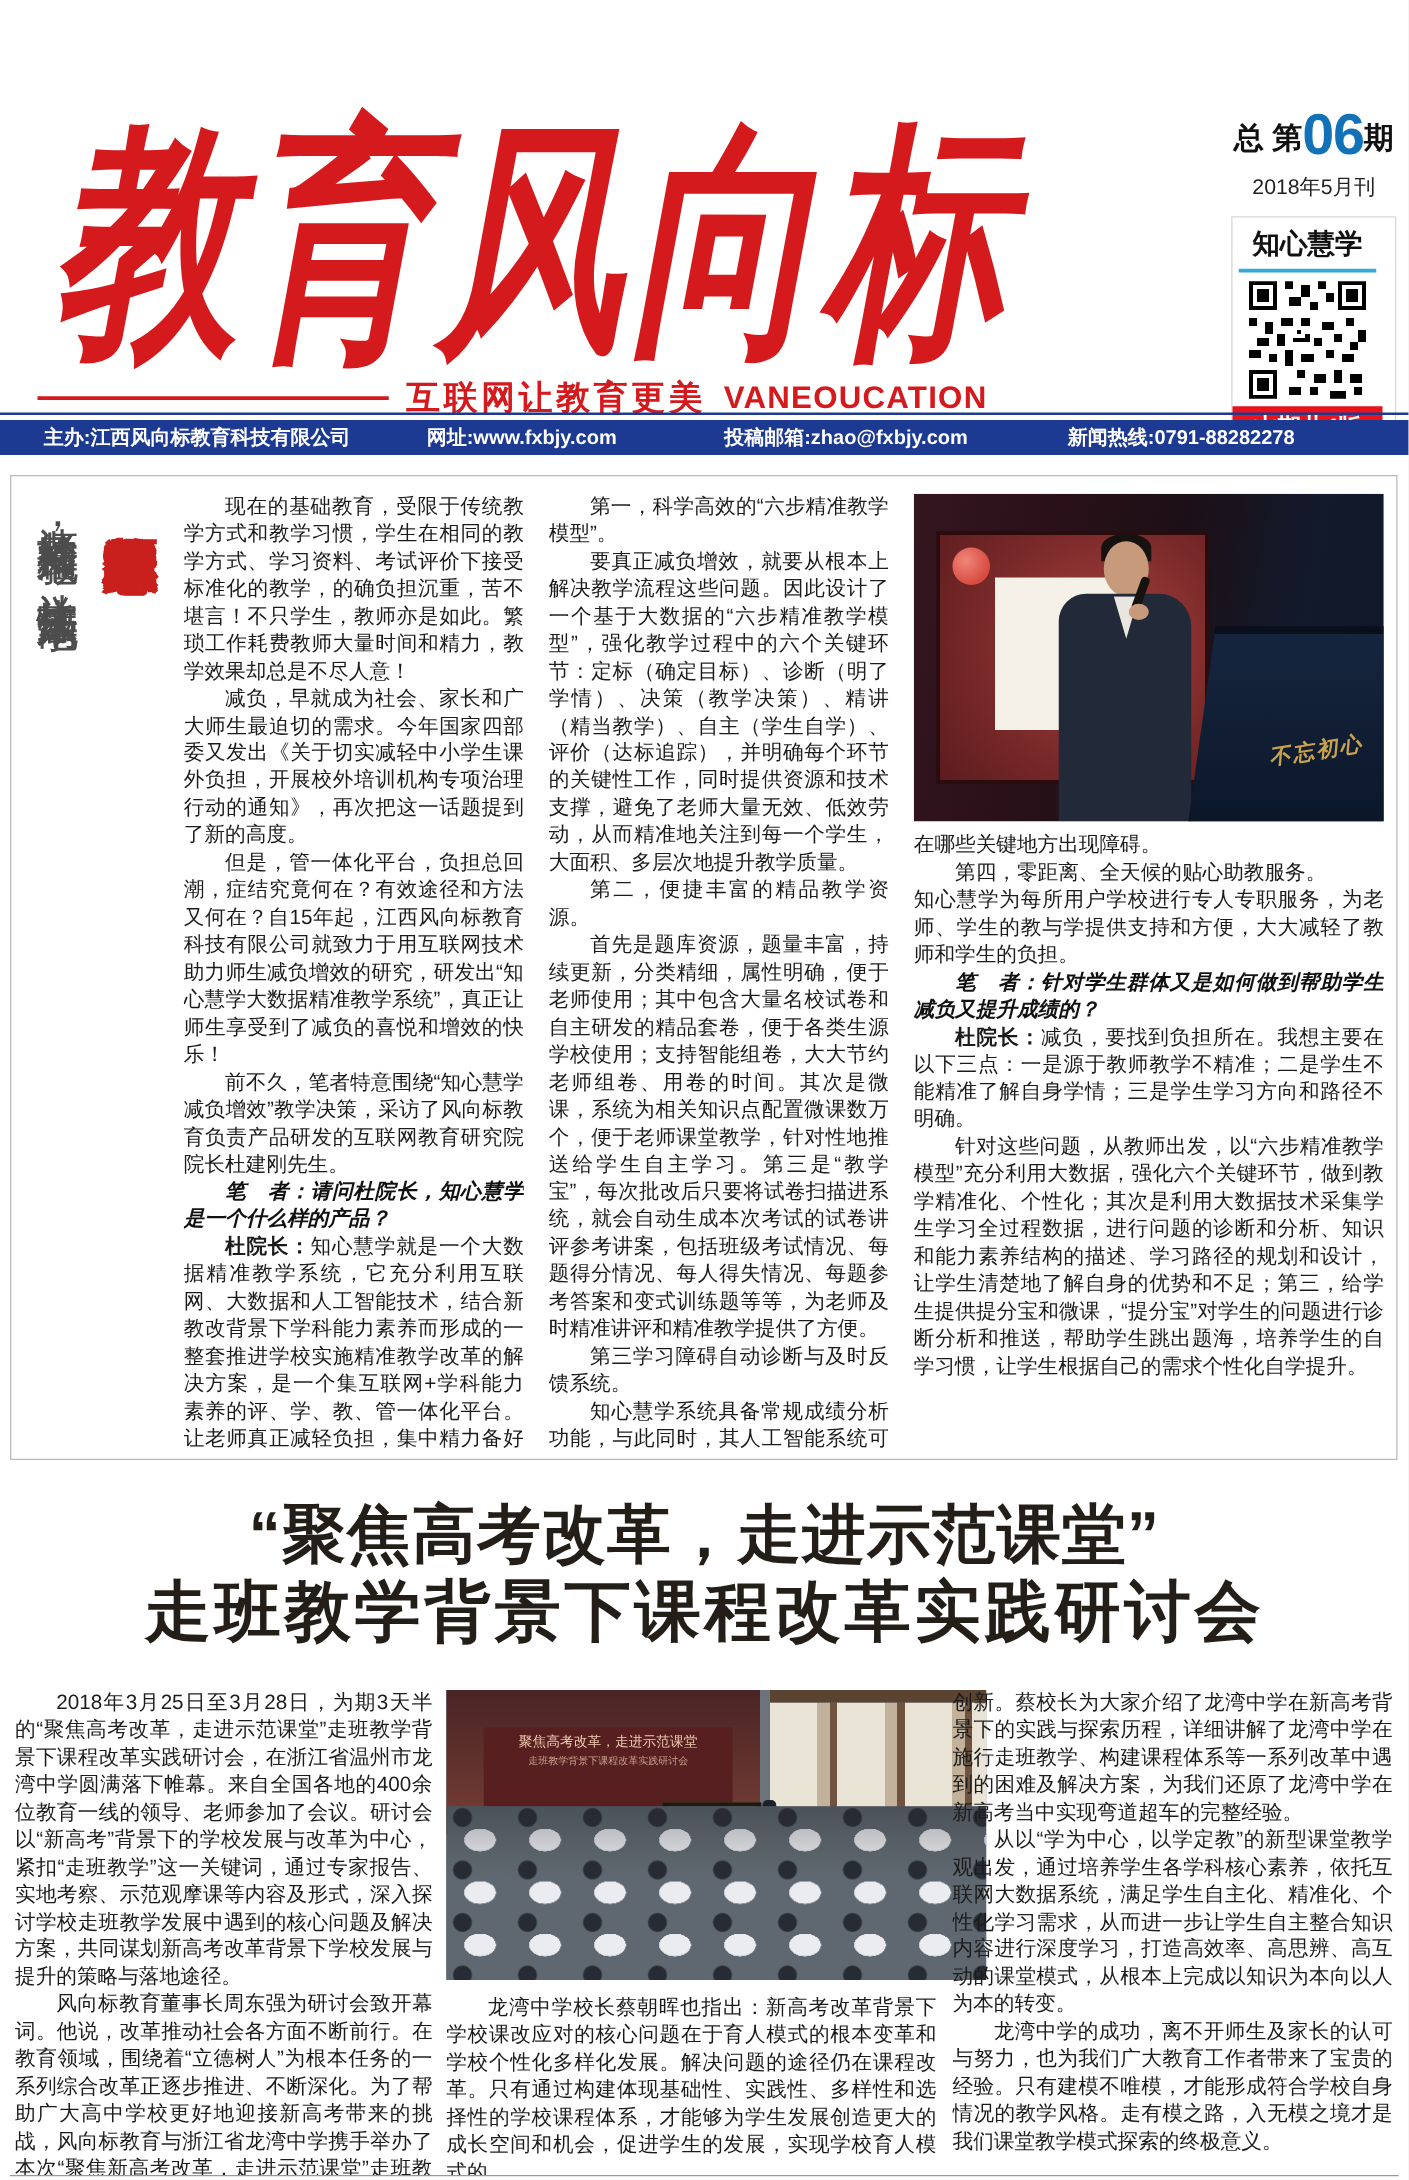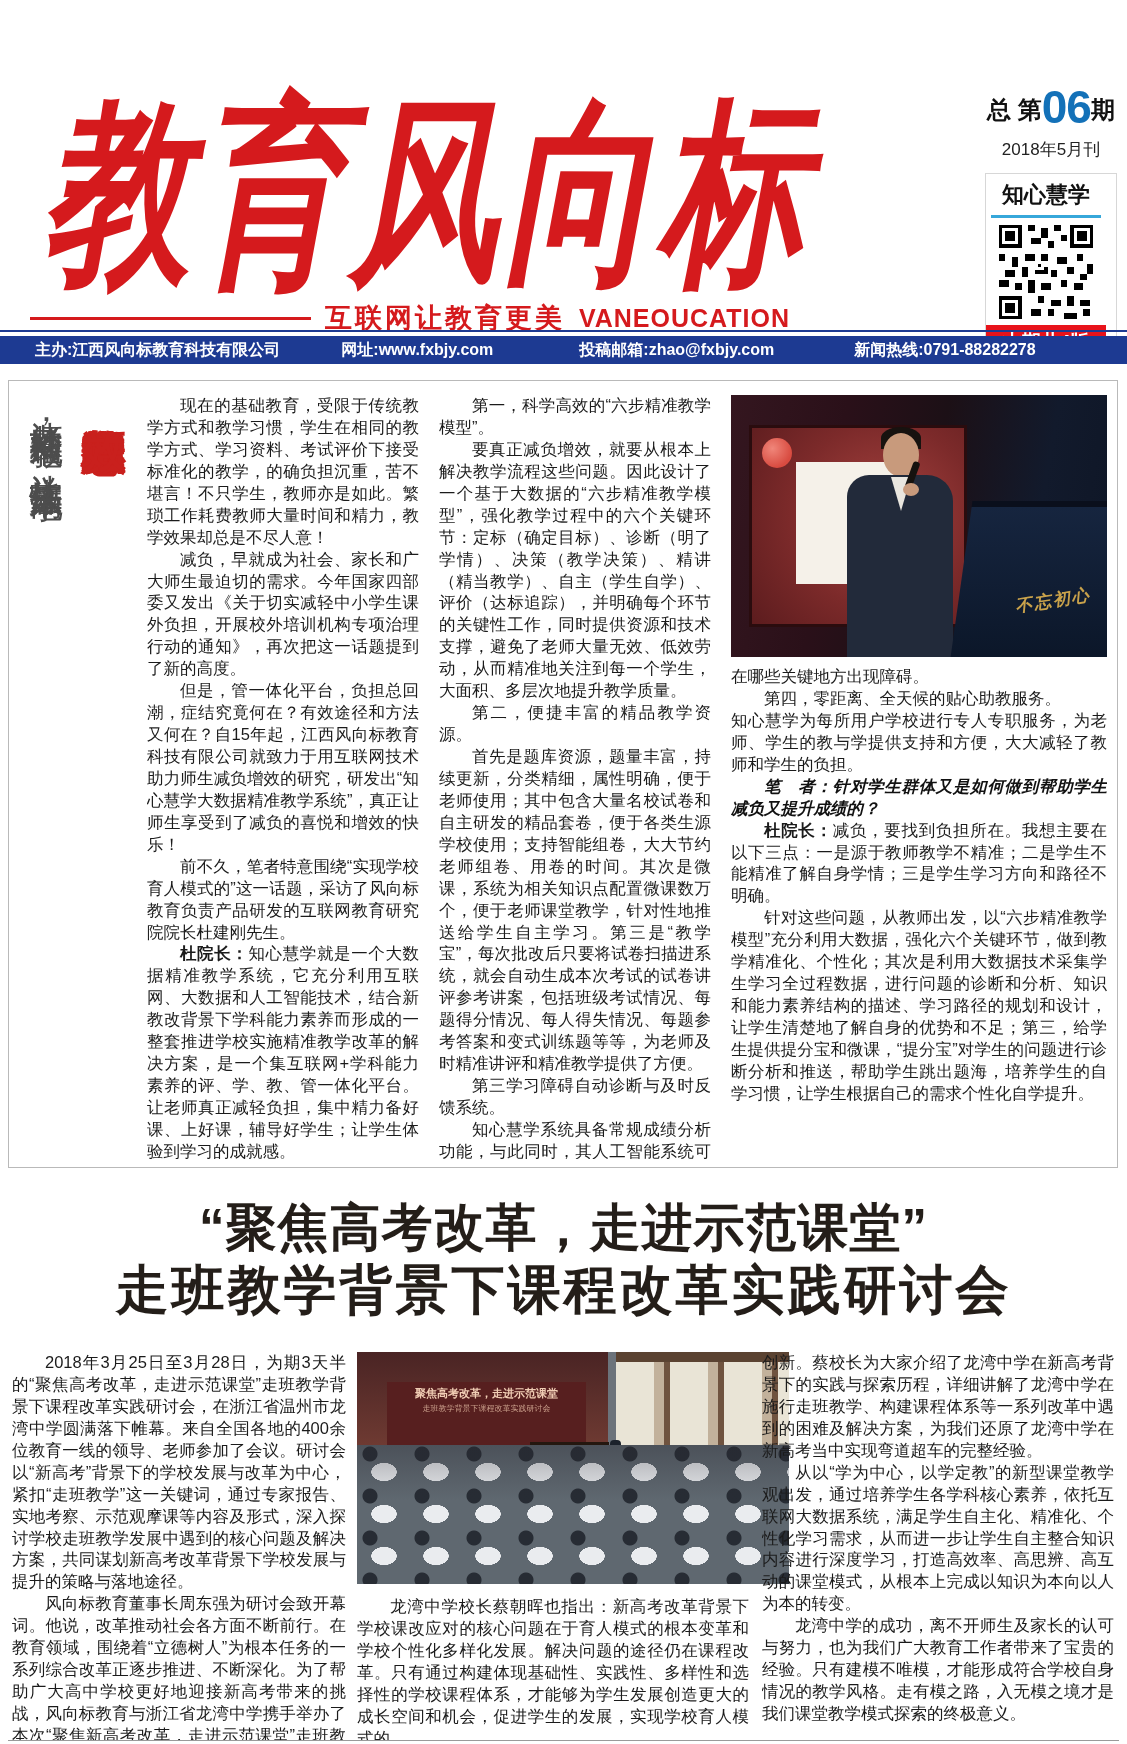--- a/index.html
+++ b/index.html
@@ -83,21 +83,21 @@
   .a2col1 { left:12px;  top:1352px; width:334px; height:388px; }
   .a2col2 { left:357px; top:1596px; width:392px; height:144px; }
   .a2col3 { left:762px; top:1352px; width:352px; height:390px; }
 
   
   .conf-photo { position:absolute; left:357px; top:1352px; width:432px; height:232px; overflow:hidden; background:#6c737b; }
   .cp-stage { position:absolute; left:0; top:0; width:58%; height:50%;
     background:linear-gradient(180deg,#4a2424 0%,#6e3a32 80%); }
   .cp-banner { position:absolute; left:7%; top:13%; width:46%; height:31%; background:#571f1f;
     text-align:center; overflow:hidden; }
-  .cp-banner-l1 { color:#f0cdb4; font-size:11px; font-weight:bold; margin-top:4px; white-space:nowrap;text-align:center; }
+  .cp-banner-l1 { color:#f0cdb4; font-size:11px; font-weight:normal; margin-top:4px; white-space:nowrap;text-align:center; }
   .cp-banner-l2 { color:#c99e8a; font-size:8px; margin-top:2px; white-space:nowrap; }
   .cp-windows { position:absolute; right:0; top:0; width:40%; height:52%;
     background:repeating-linear-gradient(90deg,#e9e4d6 0 38px,#c2b19b 38px 48px,#6f533f 48px 54px);
     border-top:10px solid #5b4332; }
   .cp-board { position:absolute; left:40%; top:39%; width:17%; height:30%; background:#31523f; border:3px solid #24170f; }
   .cp-teacher { position:absolute; left:58.5%; top:38%; width:11px; height:38px; background:#1c222b; border-radius:4px 4px 0 0; }
   .cp-podium { position:absolute; left:13%; top:44%; width:9%; height:28%; background:#1f2b3a; }
   .cp-podium-logo { position:absolute; left:30%; top:20%; width:10px; height:10px; border-radius:50%; background:#dfe8ee; }
   .cp-audience { position:absolute; left:0; bottom:0; width:100%; height:60%;
     background-color:#5f6870;
@@ -197,21 +197,22 @@
   <div class="article1">
     <div class="vert-headline">
       <div class="vert-subtitle">让老师轻松精准地教，让学生快乐高效地学</div>
       <div class="vert-title">知心慧学大数据助力师生减负增效</div>
     </div>
     <div class="columns">
       <div class="col col1a">
           <p class="para normal"><span>现在的基础教育，受限于传统教学方式和教学习惯，学生在相同的教学方式、学习资料、考试评价下接受标准化的教学，的确负担沉重，苦不堪言！不只学生，教师亦是如此。繁琐工作耗费教师大量时间和精力，教学效果却总是不尽人意！</span></p>
           <p class="para normal"><span>减负，早就成为社会、家长和广大师生最迫切的需求。今年国家四部委又发出《关于切实减轻中小学生课外负担，开展校外培训机构专项治理行动的通知》，再次把这一话题提到了新的高度。</span></p>
           <p class="para normal"><span>但是，管一体化平台，负担总回潮，症结究竟何在？有效途径和方法又何在？自15年起，江西风向标教育科技有限公司就致力于用互联网技术助力师生减负增效的研究，研发出“知心慧学大数据精准教学系统”，真正让师生享受到了减负的喜悦和增效的快乐！</span></p>
-          <p class="para normal"><span>前不久，笔者特意围绕“实现学校育人模式的”这一话题，采访了风向标教育负责产品研发的互联网教育研究院院长杜建刚先生。</span></p>
+          <p class="para normal"><span>前不久，笔者特意围绕“知心慧学减负增效”教学决策，采访了风向标教育负责产品研发的互联网教育研究院院长杜建刚先生。</span></p>
+          <p class="para qa"><span>笔　者：请问杜院长，知心慧学是一个什么样的产品？</span></p>
           <p class="para normal"><span class="seg-b">杜院长：</span><span>知心慧学就是一个大数据精准教学系统，它充分利用互联网、大数据和人工智能技术，结合新教改背景下学科能力素养而形成的一整套推进学校实施精准教学改革的解决方案，是一个集互联网+学科能力素养的评、学、教、管一体化平台。让老师真正减轻负担，集中精力备好课、上好课，辅导好学生；让学生体验到学习的成就感。</span></p>
         </div>
       <div class="col col2a">
           <p class="para normal"><span>第一，科学高效的“六步精准教学模型”。</span></p>
           <p class="para normal"><span>要真正减负增效，就要从根本上解决教学流程这些问题。因此设计了一个基于大数据的“六步精准教学模型”，强化教学过程中的六个关键环节：定标（确定目标）、诊断（明了学情）、决策（教学决策）、精讲（精当教学）、自主（学生自学）、评价（达标追踪），并明确每个环节的关键性工作，同时提供资源和技术支撑，避免了老师大量无效、低效劳动，从而精准地关注到每一个学生，大面积、多层次地提升教学质量。</span></p>
           <p class="para normal"><span>第二，便捷丰富的精品教学资源。</span></p>
           <p class="para normal"><span>首先是题库资源，题量丰富，持续更新，分类精细，属性明确，便于老师使用；其中包含大量名校试卷和自主研发的精品套卷，便于各类生源学校使用；支持智能组卷，大大节约老师组卷、用卷的时间。其次是微课，系统为相关知识点配置微课数万个，便于老师课堂教学，针对性地推送给学生自主学习。第三是“教学宝”，每次批改后只要将试卷扫描进系统，就会自动生成本次考试的试卷讲评参考讲案，包括班级考试情况、每题得分情况、每人得失情况、每题参考答案和变式训练题等等，为老师及时精准讲评和精准教学提供了方便。</span></p>
           <p class="para normal"><span>第三学习障碍自动诊断与及时反馈系统。</span></p>
           <p class="para normal"><span>知心慧学系统具备常规成绩分析功能，与此同时，其人工智能系统可以采集学生学习全过程的数据，自动诊断学生个体的学习障碍点、班级的集体和阶段性障碍点，自动记录错题并推送学习资源和训练题。此外，基于人工神经网络、历史数据分析，可以预测新一届学生有可能</span></p>
         </div>

